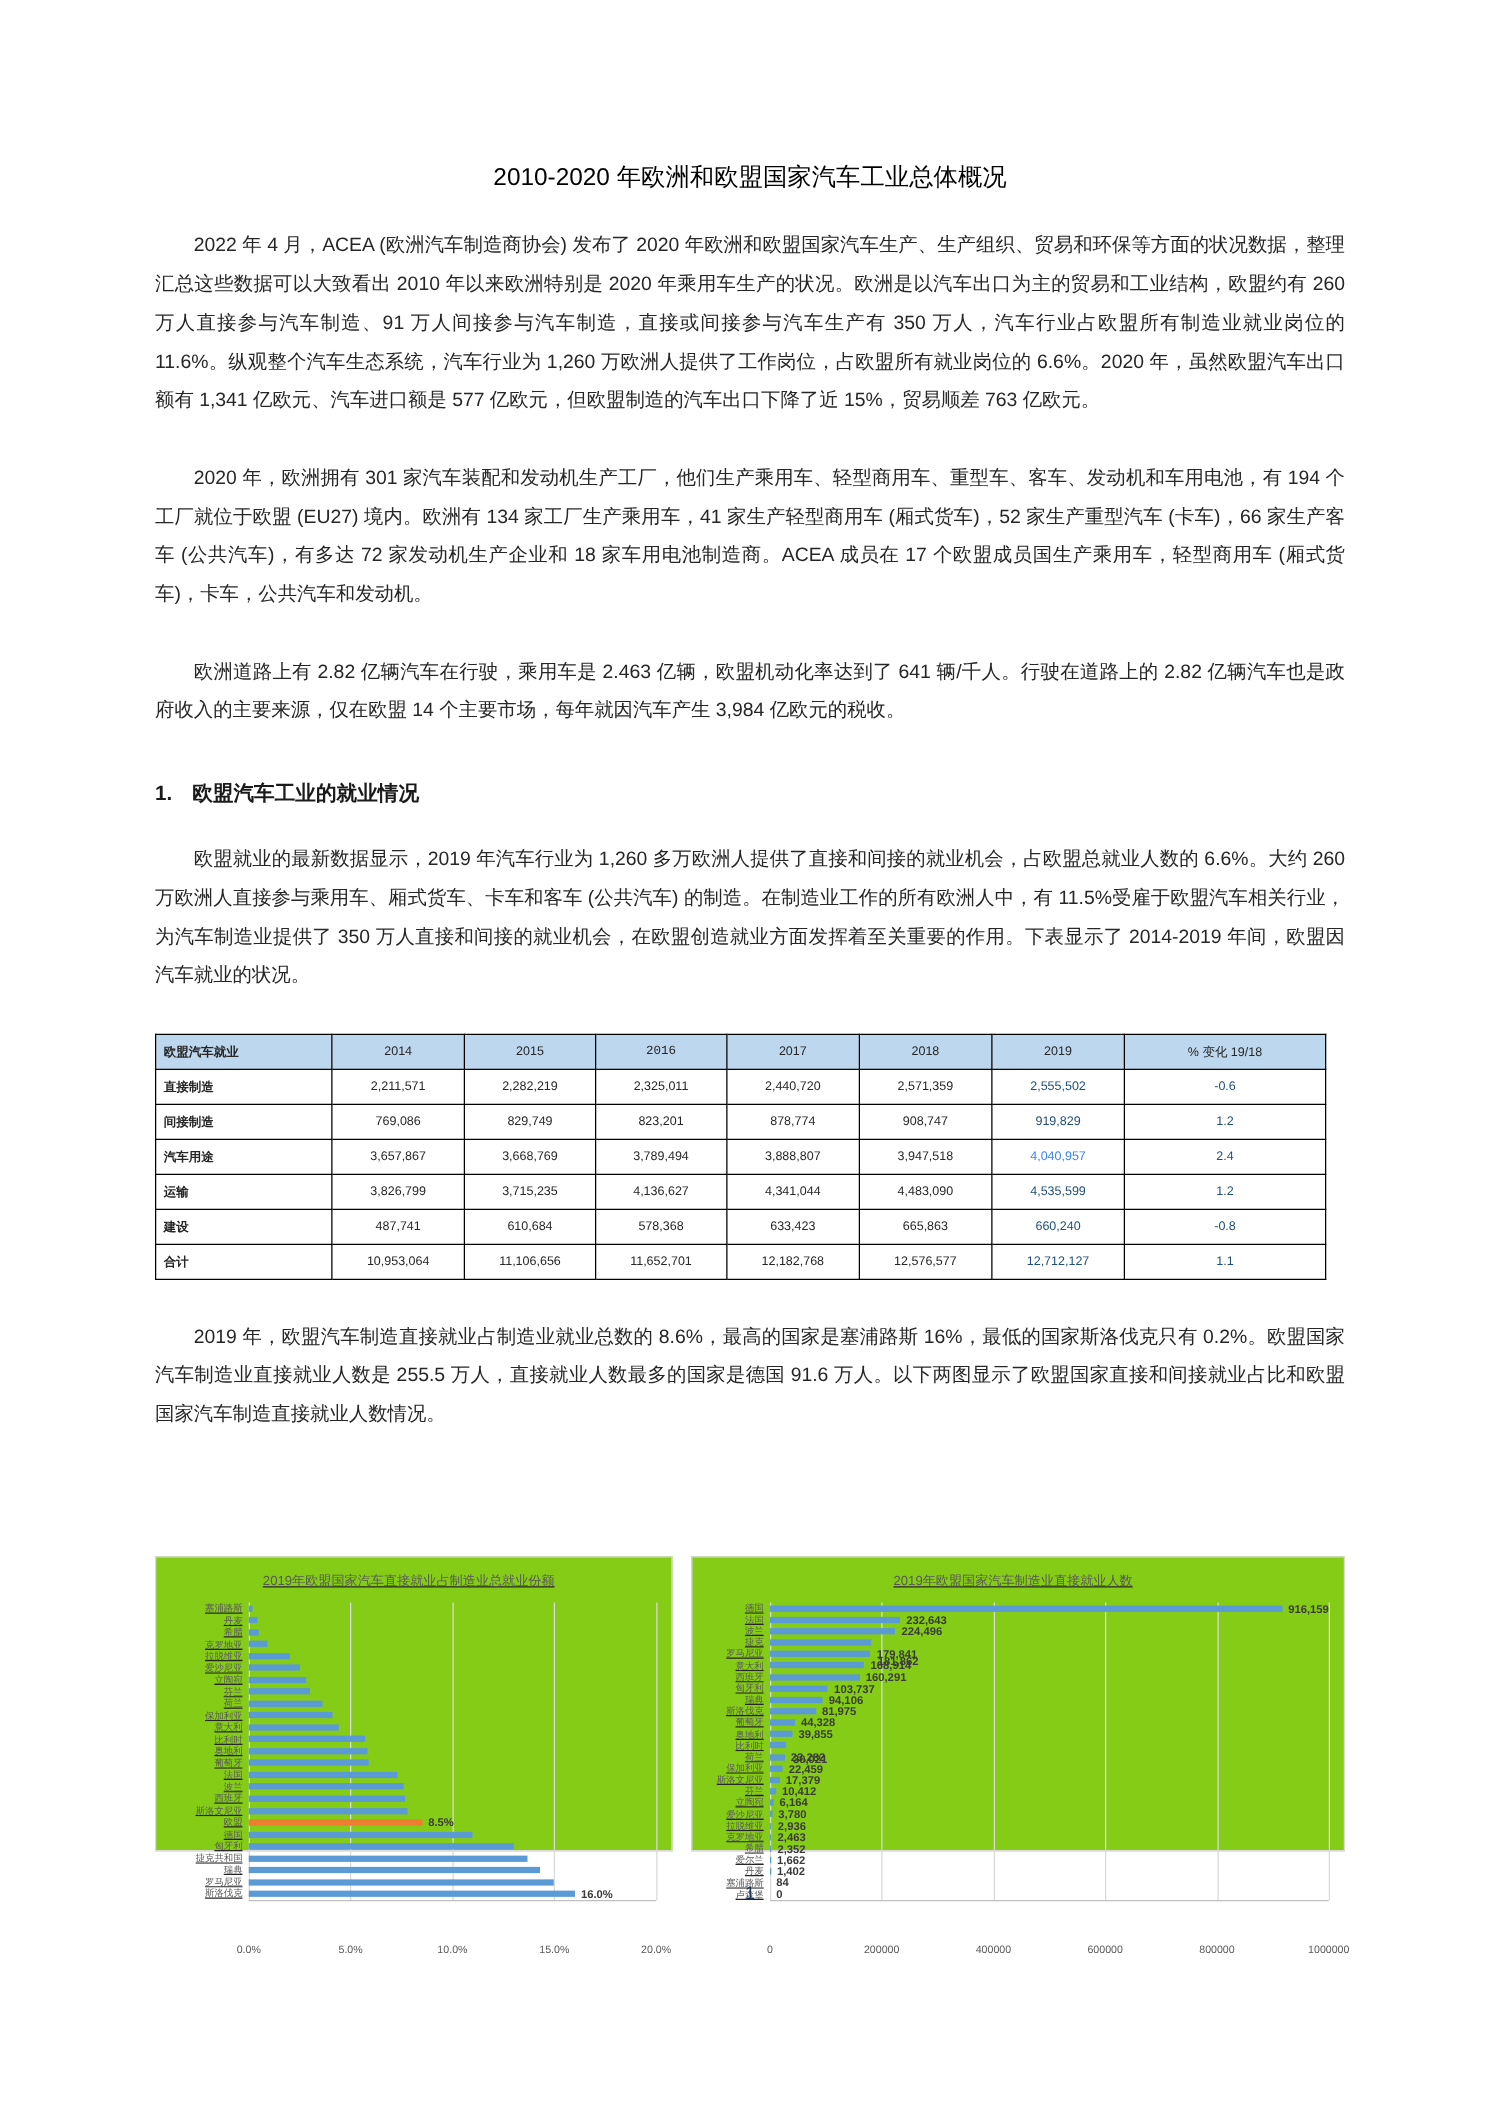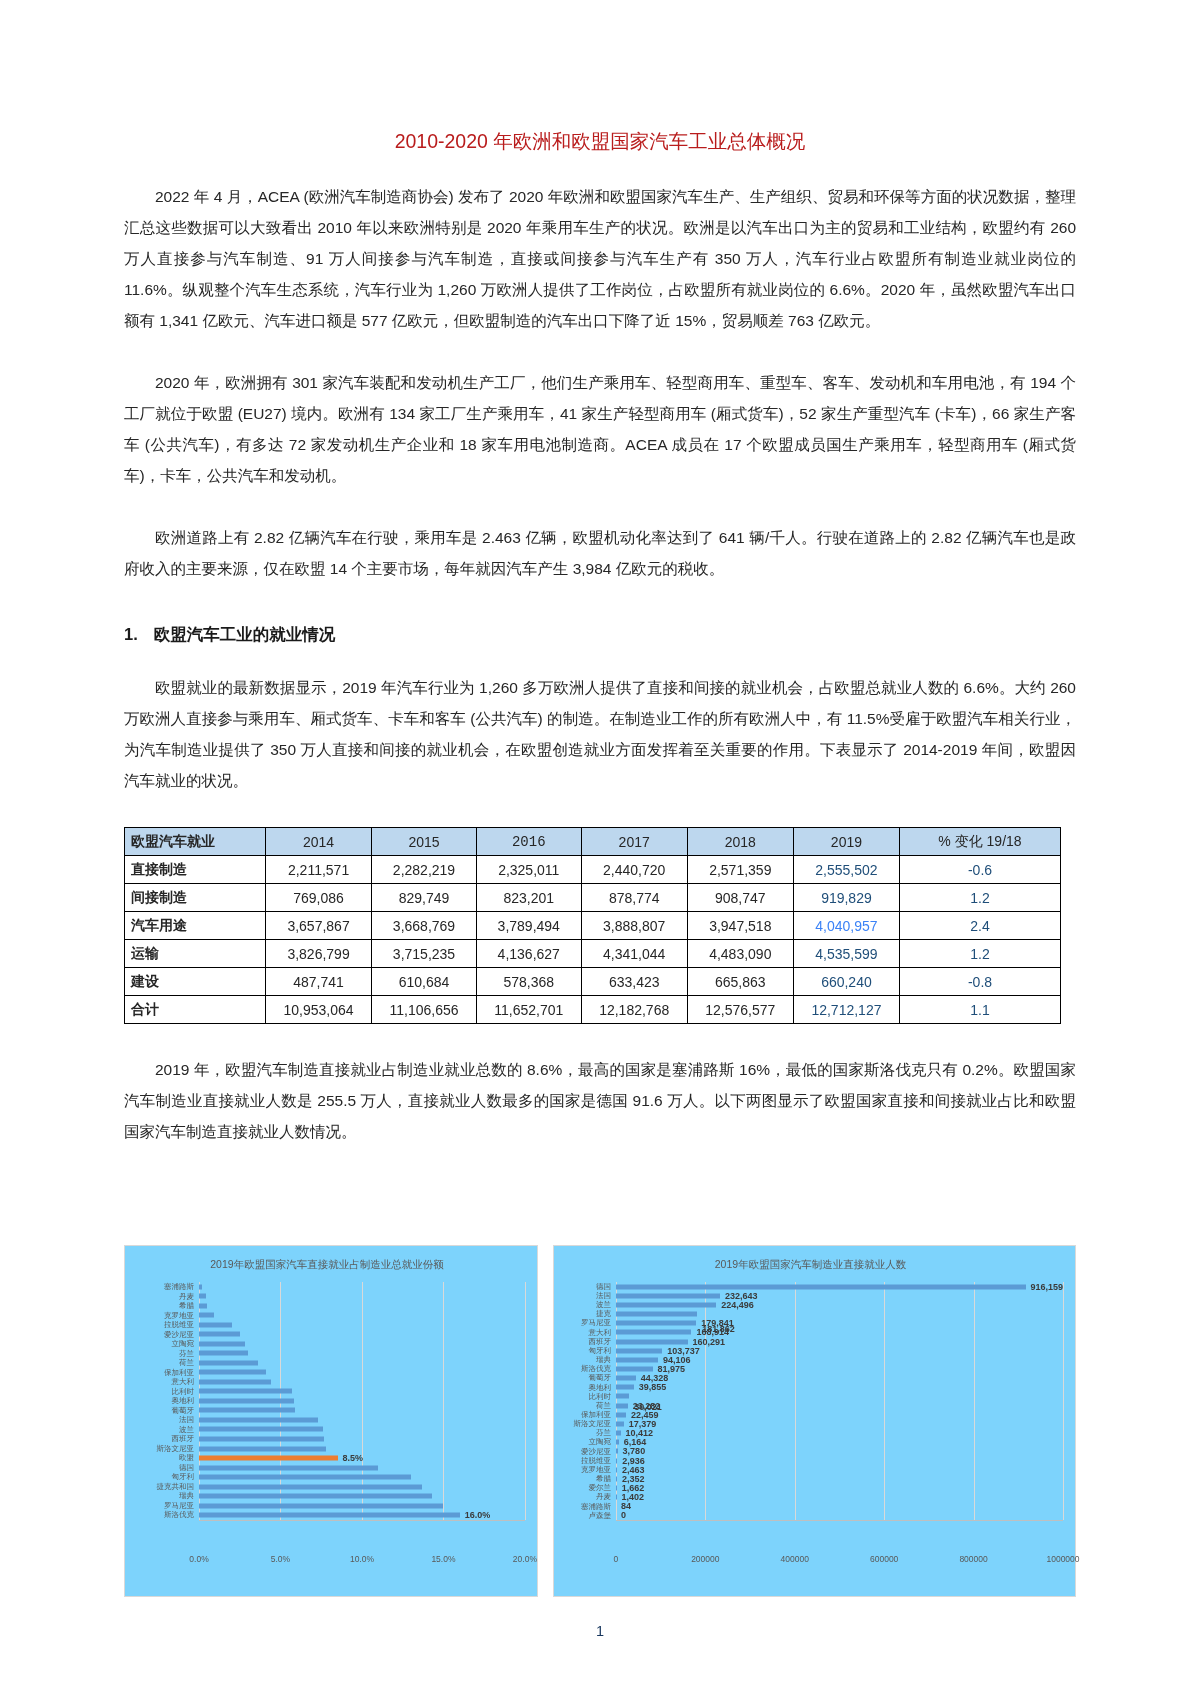--- a/index.html
+++ b/index.html
@@ -1,31 +1,31 @@
 <!DOCTYPE html>
 <html><head>
 <meta charset="utf-8">
 <style>
   html,body{margin:0;padding:0;background:#fff;}
   body{font-family:"Liberation Sans","DejaVu Sans",sans-serif;color:#262626;}
   .page{position:relative;width:1200px;height:1696px;background:#fff;box-sizing:border-box;
         padding:128px 124px 0 124px;overflow:hidden;}
-  .doc-title{font-size:19.5px;font-weight:400;text-align:center;margin:0 0 26px 0;color:#b91c1c;}
+  .doc-title{font-size:19.5px;font-weight:400;text-align:center;margin:0 0 26px 0;color:#000000;}
   .para{font-size:15.5px;line-height:31px;text-align:justify;text-indent:2em;margin:0 0 31px 0;}
   .sec-heading{font-size:16.5px;font-weight:700;margin:40px 0 26px 0;color:#1a1a1a;}
   .sec-heading .num{margin-right:16px;}
   table.emp{border-collapse:collapse;width:937px;margin:0 0 30px 0;border:1.5px solid #000;}
-  table.emp th,table.emp td{border:1px solid #000;height:27px;font-size:14px;padding:0 6px;
+  table.emp th,table.emp td{border:1px solid #000;height:27px;font-size:10px;padding:0 6px;
         text-align:center;font-weight:400;white-space:nowrap;}
   table.emp th{font-weight:400;}
   table.emp th:first-child,table.emp td:first-child{text-align:left;width:128px;font-weight:700;}
   table.emp th:last-child,table.emp td:last-child{width:148px;}
   .charts{display:flex;gap:15px;margin-top:98px;}
-  .chart-box{border:1px solid #d9d9d9;background:#7dd3fc;box-sizing:border-box;height:352px;
-        padding:10px 12px 0 4px;}
+  .chart-box{border:1px solid #d9d9d9;background:#84cc16;box-sizing:border-box;height:236px;
+        padding:10px 12px 0 4px;text-decoration:underline;}
   .chart-box.left{width:417px;}
   .chart-box.right{width:527px;}
   .chart-title{text-align:center;font-size:10.5px;color:#595959;margin:2px 0 10px 0;white-space:nowrap;}
   .chart-body{display:flex;height:238px;}
   .ylabels{display:flex;flex-direction:column;}
   .chart-box.left .ylabels{width:70px;}
   .chart-box.right .ylabels{width:58px;}
   .ylabels div{flex:1;display:flex;align-items:center;justify-content:flex-end;padding-right:5px;
         font-size:7.5px;color:#595959;line-height:1;white-space:nowrap;overflow:hidden;}
   .plot-wrap{flex:1;position:relative;}

